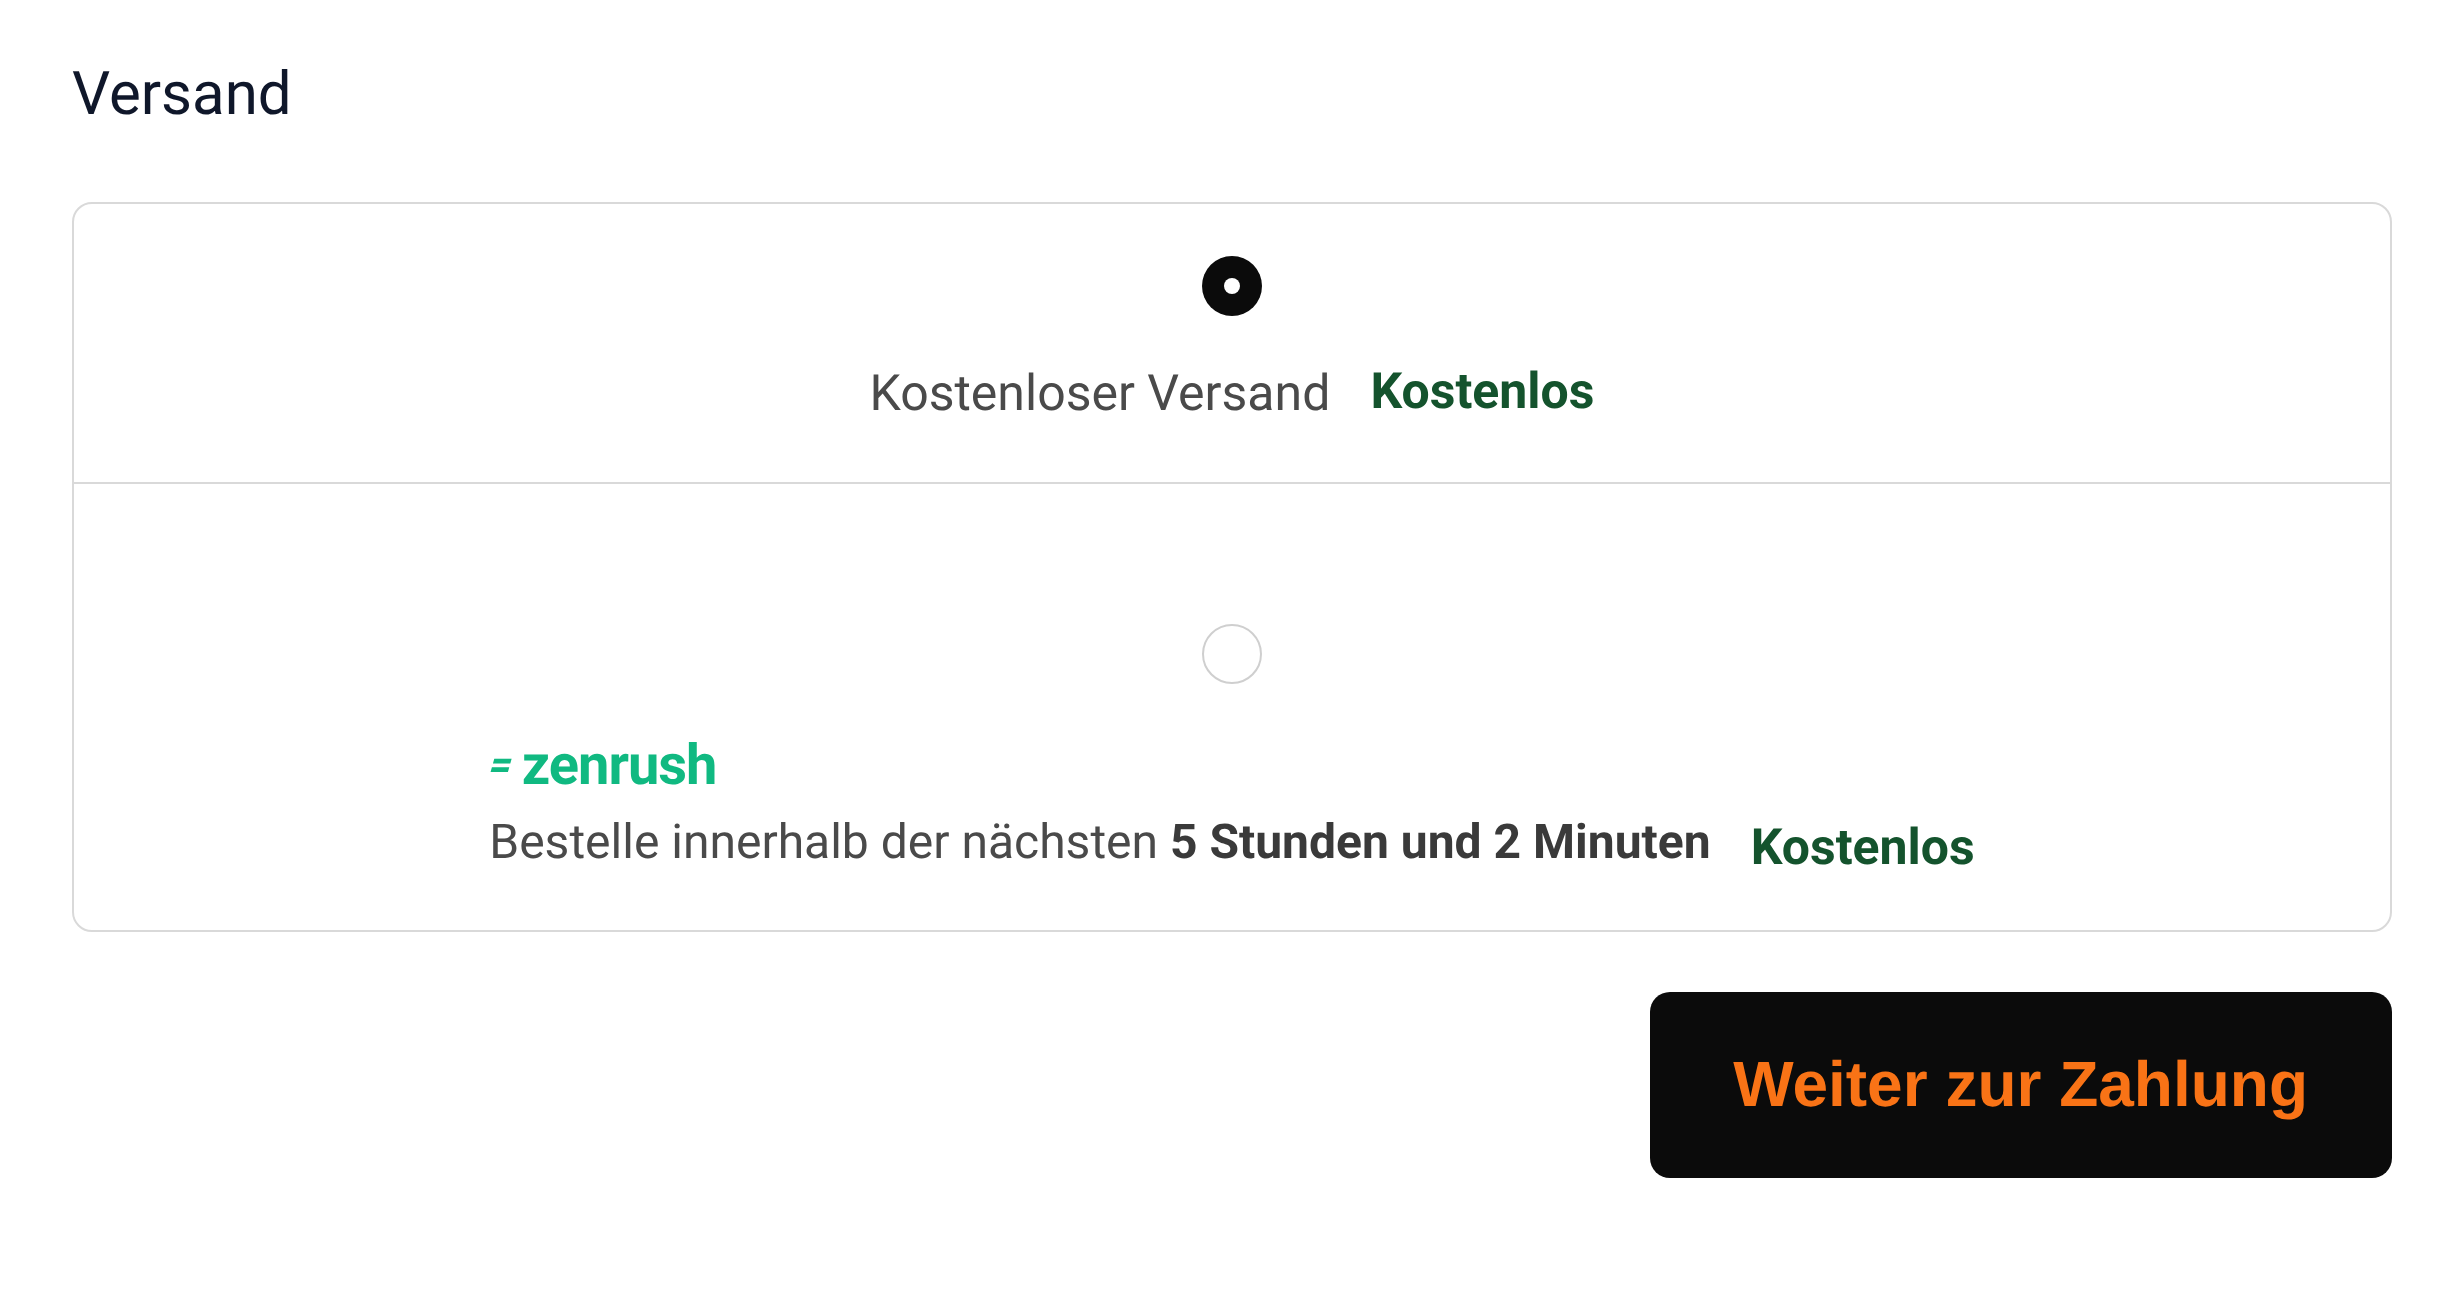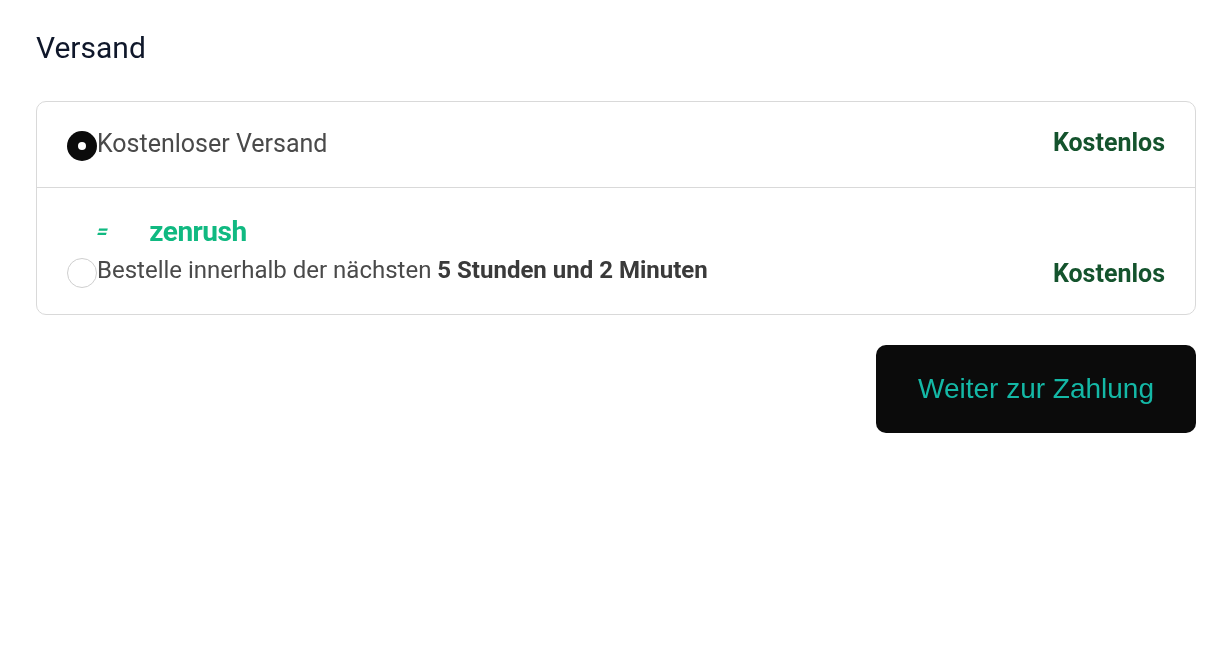--- a/index.html
+++ b/index.html
@@ -20,23 +20,25 @@
       color: #0f172a;
       margin-bottom: 36px;
     }
     .shipping-options {
       border: 1px solid #d9d9d9;
       border-radius: 10px;
       overflow: hidden;
     }
     .option-row {
       display: flex;
-      align-items: flex-end;
+      align-items: center;
       padding: 26px 30px;
+      gap: 24px;
       cursor: pointer;
+      flex-direction: column;
     }
     .option-row + .option-row {
       border-top: 1px solid #d9d9d9;
     }
     .radio {
       width: 30px;
       height: 30px;
       border-radius: 50%;
       flex-shrink: 0;
       position: relative;
@@ -96,21 +98,20 @@
       display: inline-flex;
       align-items: center;
       letter-spacing: -1px;
       transform: skewX(-6deg);
     }
     .brand-text {
       color: #10b981;
       font-weight: 700;
       font-size: 28px;
       letter-spacing: -0.5px;
-      margin-left: 36px;
     }
     .premium-title {
       color: #10b981;
       font-weight: 700;
       font-size: 26px;
       margin-bottom: 10px;
     }
     .countdown-line {
       font-size: 24px;
       color: #4a4a4a;
@@ -123,23 +124,23 @@
     .second-row-align .option-price {
       margin-top: 44px;
     }
     .actions {
       display: flex;
       justify-content: flex-end;
       margin-top: 30px;
     }
     .continue-btn {
       background: #0b0b0b;
-      color: #14b8a6;
-      font-size: 28px;
-      font-weight: 400;
+      color: #f97316;
+      font-size: 32px;
+      font-weight: 700;
       border: none;
       border-radius: 10px;
       padding: 28px 42px;
       cursor: pointer;
     }
   </style>
 </head>
 <body>
 
 <h2 class="section-title">Versand</h2>

